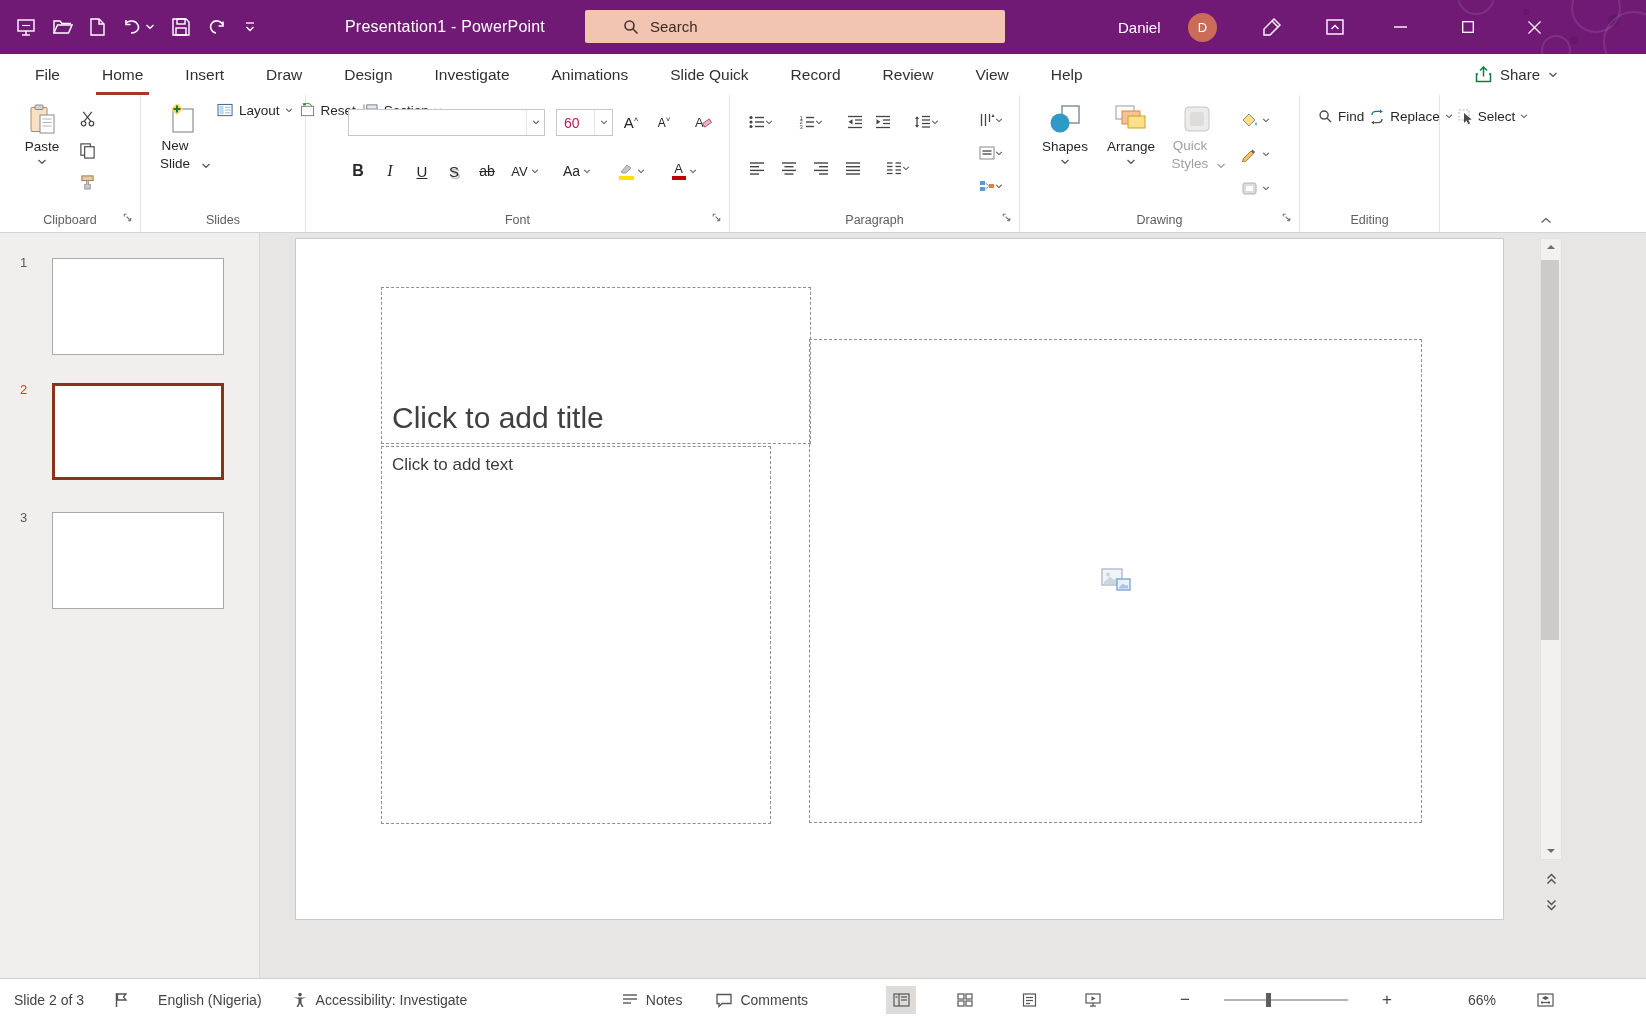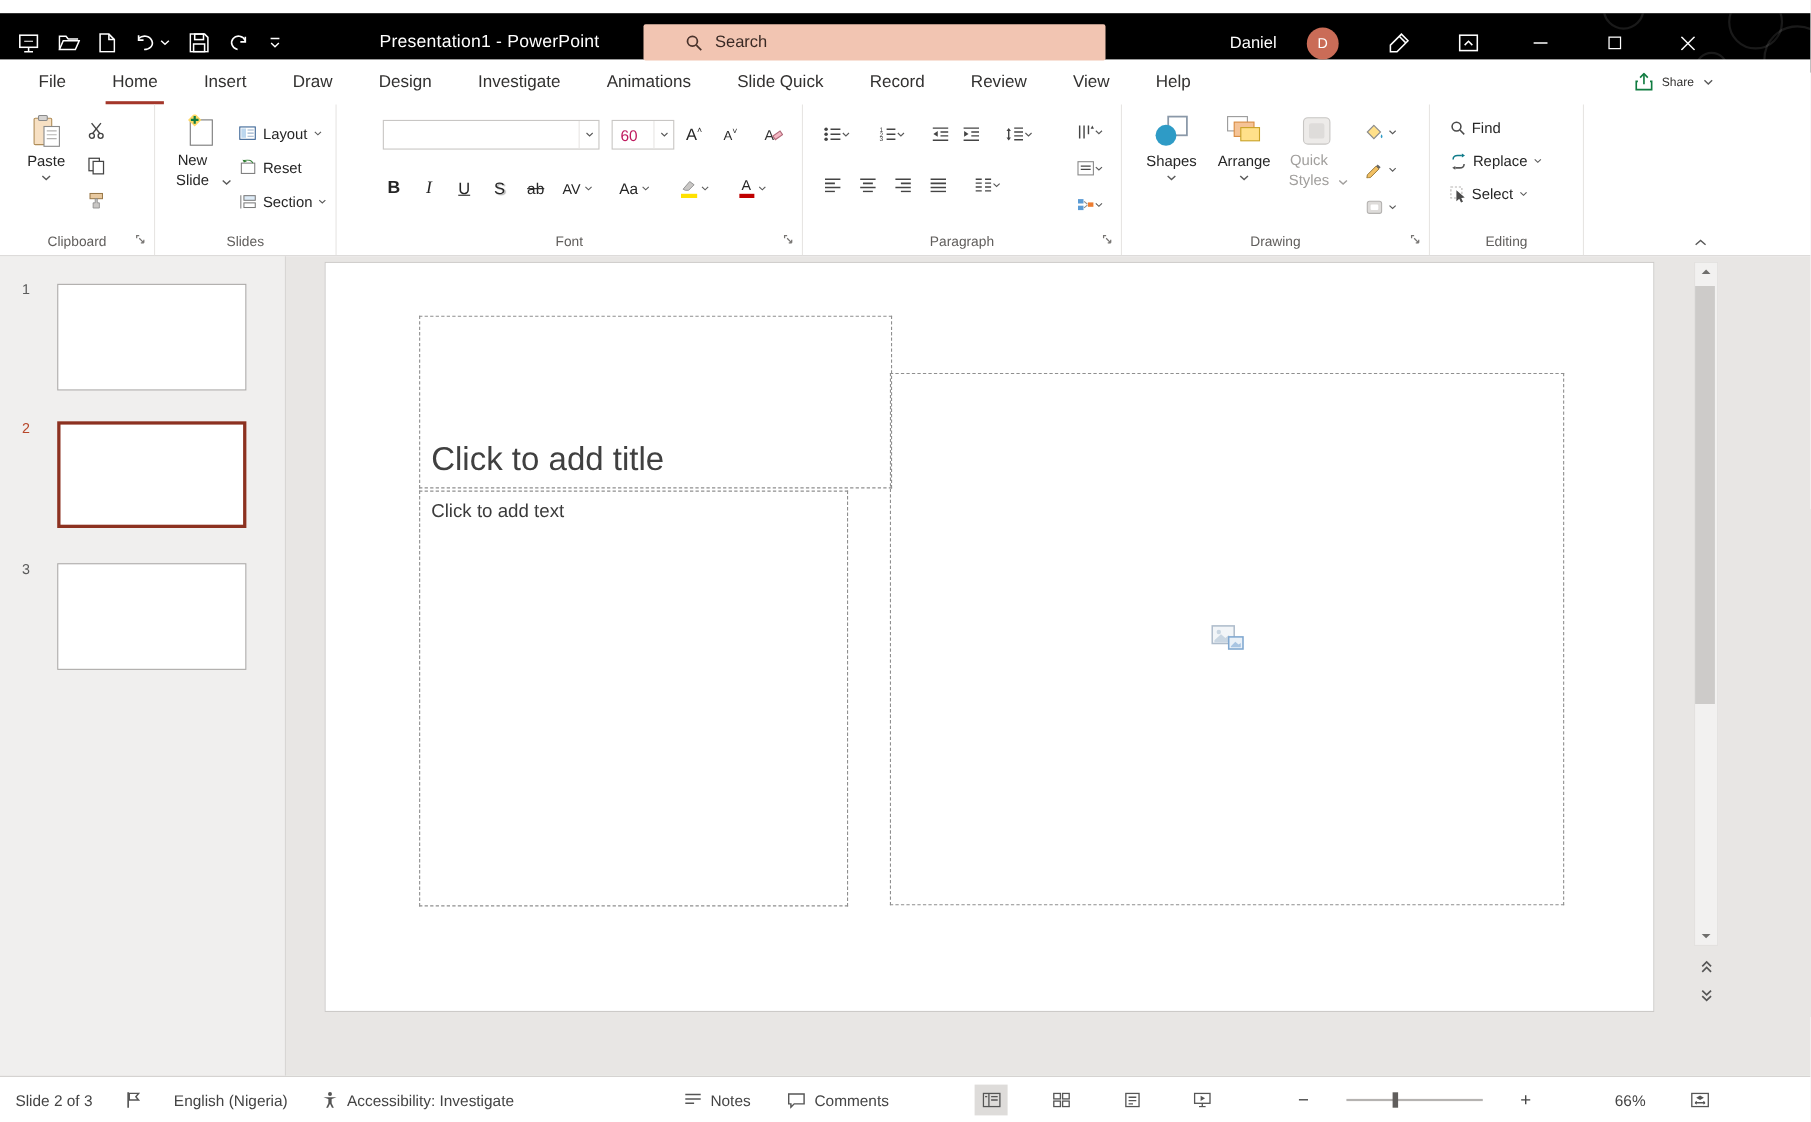--- a/index.html
+++ b/index.html
@@ -2,36 +2,36 @@
 <html><head>
 <meta charset="utf-8">
 <style>
   *{box-sizing:border-box;margin:0;padding:0}
   html,body{width:1646px;height:1020px;overflow:hidden}
   body{font-family:"Liberation Sans",sans-serif;color:#262626;background:#fff;cursor:default}
   svg{display:block}
   #app{position:relative;width:1646px;height:1020px;overflow:hidden}
 
   
-  #titlebar{position:absolute;left:0;top:12px;width:100%;height:54px;background:#000000;color:#fff;overflow:hidden}
+  #titlebar{position:absolute;left:0;top:0;width:100%;height:54px;background:#701a75;color:#fff;overflow:hidden}
   .tb-pattern{position:absolute;right:0;top:0;width:420px;height:54px;pointer-events:none}
   .qat{position:absolute;left:16px;top:0;height:54px;display:flex;align-items:center;gap:17px;z-index:2}
   .qbtn{display:flex;align-items:center;gap:3px}
   .tb-title{position:absolute;left:345px;top:0;height:54px;display:flex;align-items:center;font-size:16px;letter-spacing:.2px;z-index:2}
   .tb-search{position:absolute;left:585px;top:10px;width:420px;height:33px;background:#F2C5B2;border-radius:2px;display:flex;align-items:center;gap:11px;padding-left:38px;color:#3A2A25;font-size:15px;z-index:2}
   .tb-user{position:absolute;left:1118px;top:0;height:54px;display:flex;align-items:center;font-size:15px;z-index:2}
   .tb-avatar{position:absolute;left:1188px;top:13px;width:29px;height:29px;border-radius:50%;background:#CA6C57;display:flex;align-items:center;justify-content:center;font-size:13px;z-index:2}
   .tb-iconbtn{position:absolute;top:0;height:54px;width:48px;display:flex;align-items:center;justify-content:center;z-index:2}
   .capbtn{position:absolute;top:0;height:54px;width:67px;display:flex;align-items:center;justify-content:center;z-index:2}
 
   
   #tabsbar{position:absolute;left:0;top:54px;width:100%;height:41px;background:#fff;display:flex;align-items:stretch;padding-left:14px}
   .tab{display:flex;align-items:center;padding:0 21px;font-size:15.5px;color:#323130;position:relative}
   .tab.active::after{content:"";position:absolute;left:15px;right:15px;bottom:0;height:3px;background:#A4362A}
-  #share-btn{position:absolute;right:88px;top:54px;height:41px;display:flex;align-items:center;gap:8px;font-size:11px;color:#323130}
+  #share-btn{position:absolute;right:88px;top:54px;height:41px;display:flex;align-items:center;gap:8px;font-size:15px;color:#323130}
 
   
   #ribbon{position:absolute;left:0;top:95px;width:100%;height:138px;background:#fff;border-bottom:1px solid #D5D3D1}
   .rgroup{position:absolute;top:0;height:137px;border-right:1px solid #E7E5E3}
   #g-clipboard{left:0;width:141px}
   #g-slides{left:141px;width:165px}
   #g-font{left:306px;width:424px}
   #g-paragraph{left:730px;width:290px}
   #g-drawing{left:1020px;width:280px}
   #g-editing{left:1300px;width:140px}
@@ -54,21 +54,21 @@
   .underline-l{text-decoration:underline;font-size:15px}
   .shadow-l{font-size:15px;text-shadow:1.5px 1.5px 1px #ababab}
   .strike-l{text-decoration:line-through;font-size:14px}
   .av-l{font-size:13px}
   .aa-l{font-size:14px}
   .stackbar{display:flex;flex-direction:column;align-items:center;gap:2px}
   .disabled-btn{color:#A19F9D}
   .p-row1{position:absolute;left:0;top:14px;display:flex;align-items:center}
   .p-row2{position:absolute;left:0;top:60px;display:flex;align-items:center}
   .p-rightcol{position:absolute;left:243px;top:12px;display:flex;flex-direction:column;gap:7px}
-  .e-rows{position:absolute;left:18px;top:9px;display:flex;flex-direction:column;gap:5px}
+  .e-rows{position:absolute;left:18px;top:9px;display:flex;gap:5px}
   #collapse-ribbon{position:absolute;right:94px;bottom:8px}
 
   
   #workspace{position:absolute;left:0;top:233px;width:100%;height:745px;background:#E8E6E4}
   #thumb-panel{position:absolute;left:0;top:0;bottom:0;width:260px;background:#F0EFEE;border-right:1px solid #D8D6D4}
   .thumb-num{position:absolute;left:20px;font-size:13px;color:#5b5b5b}
   .thumb-num.sel{color:#B7472A}
   .thumb{position:absolute;left:52px;width:172px;height:97px;background:#fff;border:1px solid #ABA9A7}
   .thumb.sel{border:3px solid #8C3120}
   #slide-canvas{position:absolute;left:295px;top:5px;width:1209px;height:682px;background:#fff;border:1px solid #CCCAC8}
@@ -368,21 +368,21 @@
               <line x1="5.5" y1="5" x2="12.5" y2="5"></line>
             </g>
         </svg>
         <span class="bb-row">
           <span class="bb-label bb-wrap">New Slide</span>
           <svg class="chev" style="margin-bottom:3px">
               <use href="#sym-chev"></use>
             </svg>
         </span>
       </div>
-      <div style="position:absolute;left:76px;top:14px;display:flex;flex-direction:column;gap:6px">
+      <div style="position:absolute;left:76px;top:3px;display:flex;flex-direction:row;gap:6px">
         <span class="txtbtn">
           <svg width="17" height="15" viewBox="0 0 18 16">
               <rect x="1" y="1.5" width="15" height="12" fill="#fff" stroke="#2F5B8F"></rect>
               <rect x="2.5" y="3" width="4.5" height="9" fill="#BDD7EE"></rect>
               <g stroke="#9ab2cc" stroke-width="1">
                 <line x1="8.5" y1="4.5" x2="14.5" y2="4.5"></line>
                 <line x1="8.5" y1="7.5" x2="14.5" y2="7.5"></line>
                 <line x1="8.5" y1="10.5" x2="14.5" y2="10.5"></line>
               </g>
             </svg>

